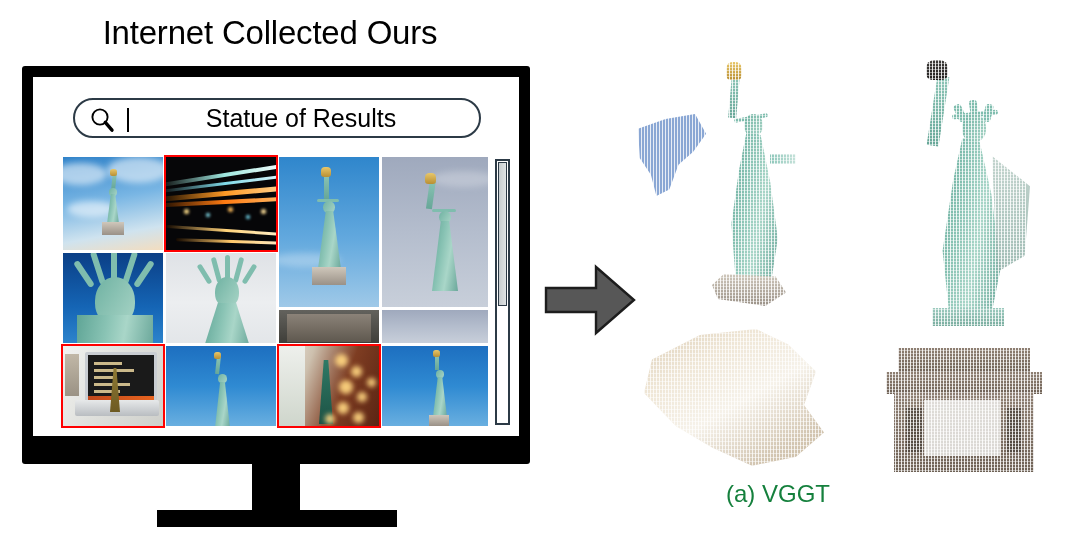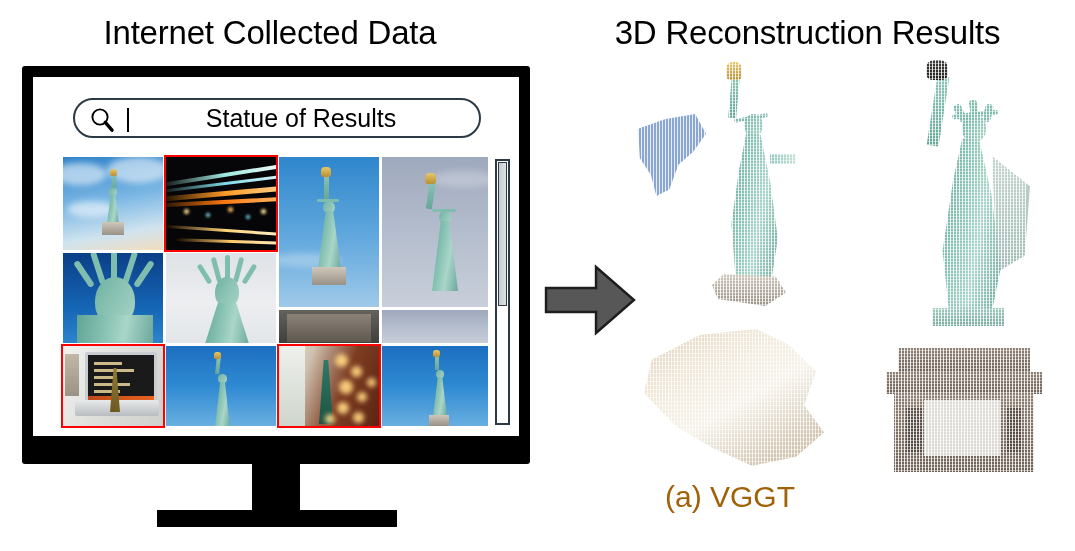--- a/index.html
+++ b/index.html
@@ -208,24 +208,24 @@
     box-sizing: border-box;
   }
 
   
   #arrow { position: absolute; left: 544px; top: 262px; width: 92px; height: 76px; }
 
   
   .recon { position: absolute; }
   .recon-label {
     position: absolute;
-    font-size: 30px;
-    text-align: center;
+    font-size: 24px;
+    text-align: right;
     white-space: nowrap;
-    color: #a16207;
+    color: #15803d;
   }
   #label-vggt { left: 630px; top: 480px; width: 200px; }
   #label-ours { left: 860px; top: 480px; width: 200px; }
 
   
   .speckle {
     position: absolute;
     inset: 0;
     background-image:
       repeating-linear-gradient(90deg, rgba(255,255,255,.85) 0 1px, rgba(255,255,255,0) 1px 3px),
@@ -253,22 +253,21 @@
   .pedestal-stone {
     position: absolute;
     background: linear-gradient(180deg,#8e7f72 0%,#7d6f63 55%,#6e6155 100%);
   }
 </style>
 </head>
 <body>
 
 <div id="figure">
 
-  <div class="panel-title" id="title-left">Internet Collected Data</div>
-  <div class="panel-title" id="title-right">3D Reconstruction Results</div>
+  <div class="panel-title" id="title-left">Internet Collected Ours</div>
 
   <div id="monitor">
     <div id="screen">
 
       <div id="searchbar">
         <svg id="search-icon" viewBox="0 0 26 26">
           <circle cx="11" cy="10" r="7.6" fill="none" stroke="#000" stroke-width="1.9"></circle>
           <line x1="16.3" y1="15.4" x2="23" y2="23.2" stroke="#000" stroke-width="3.4" stroke-linecap="round"></line>
         </svg>
         <div id="search-caret"></div>

